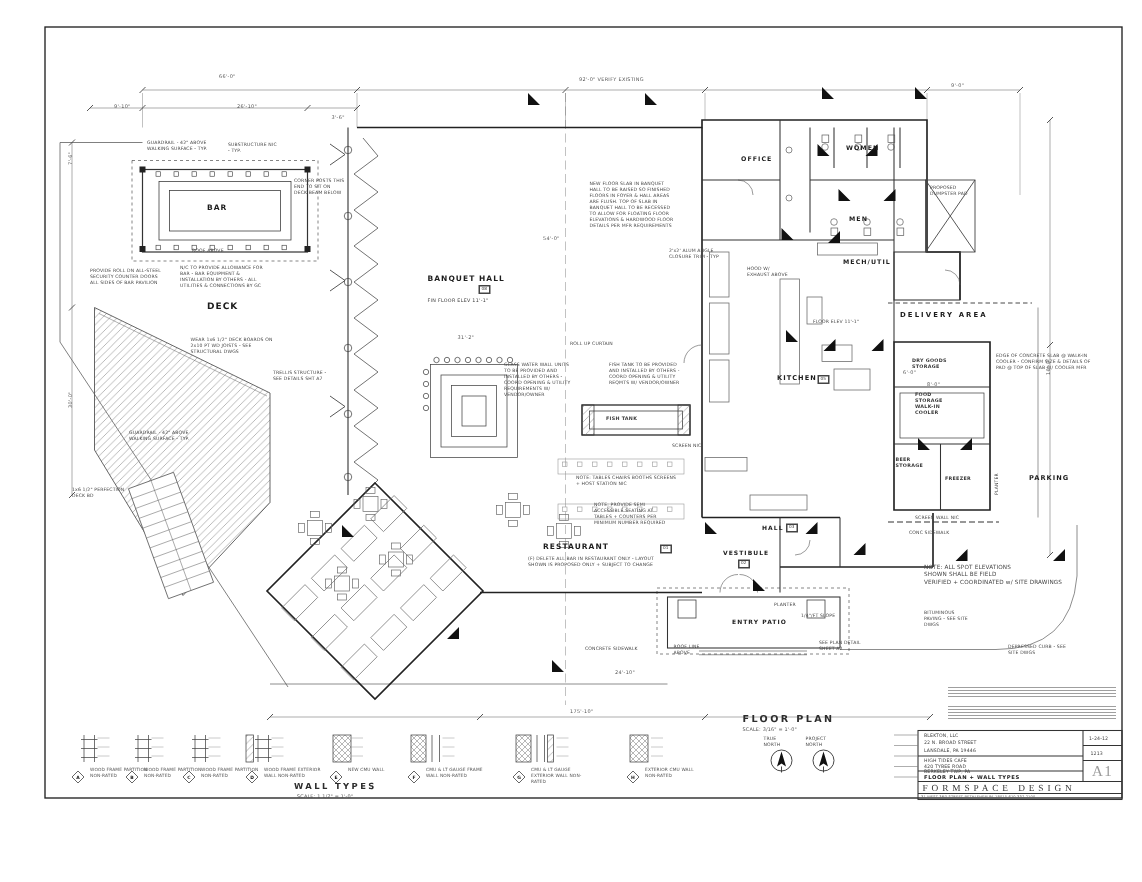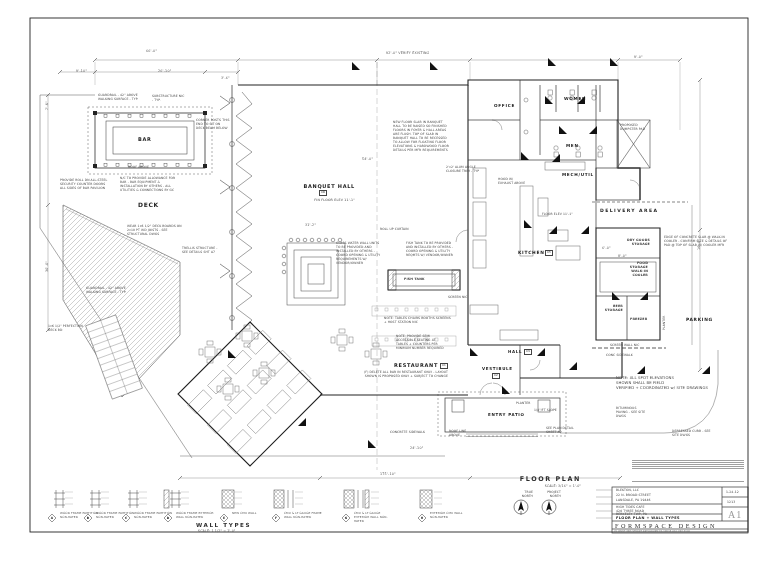--- a/index.html
+++ b/index.html
@@ -2,21 +2,21 @@
 <html><head>
 <meta charset="utf-8">
 <style>
   html,body{margin:0;padding:0;background:#fff}
   .sheet{position:relative;width:761px;height:588px;background:#fff;overflow:hidden;
          font-family:"DejaVu Sans",sans-serif;color:#333}
   svg{position:absolute;left:0;top:0}
   .t{position:absolute;font-size:3.2px;line-height:1.3;color:#3a3a3a;letter-spacing:.1px}
   .r{font-size:5px;letter-spacing:.7px;color:#1d1d1d;font-weight:bold}
   .rs{font-size:3.2px;font-weight:normal;letter-spacing:.2px}
-  .c{text-align:right}
+  .c{text-align:left}
   .pre{white-space:pre-line}
   .rot{transform:rotate(-90deg);transform-origin:left top}
   .dim{font-size:3.3px;color:#555;letter-spacing:.2px}
   .note{font-size:3.05px;color:#474747}
   .ttl{font-size:6.4px;letter-spacing:1.6px;color:#2d2d2d;font-weight:bold}
   .scl{font-size:3.3px;color:#555}
   .wt{font-size:2.9px;width:40px;color:#555}
   .wl{position:absolute;width:8px;text-align:center;font-size:3px;color:#111;font-weight:bold}
   .tb{font-size:3.1px;color:#444}
   .tbt{font-size:3.5px;letter-spacing:.4px;color:#222;font-weight:bold}

